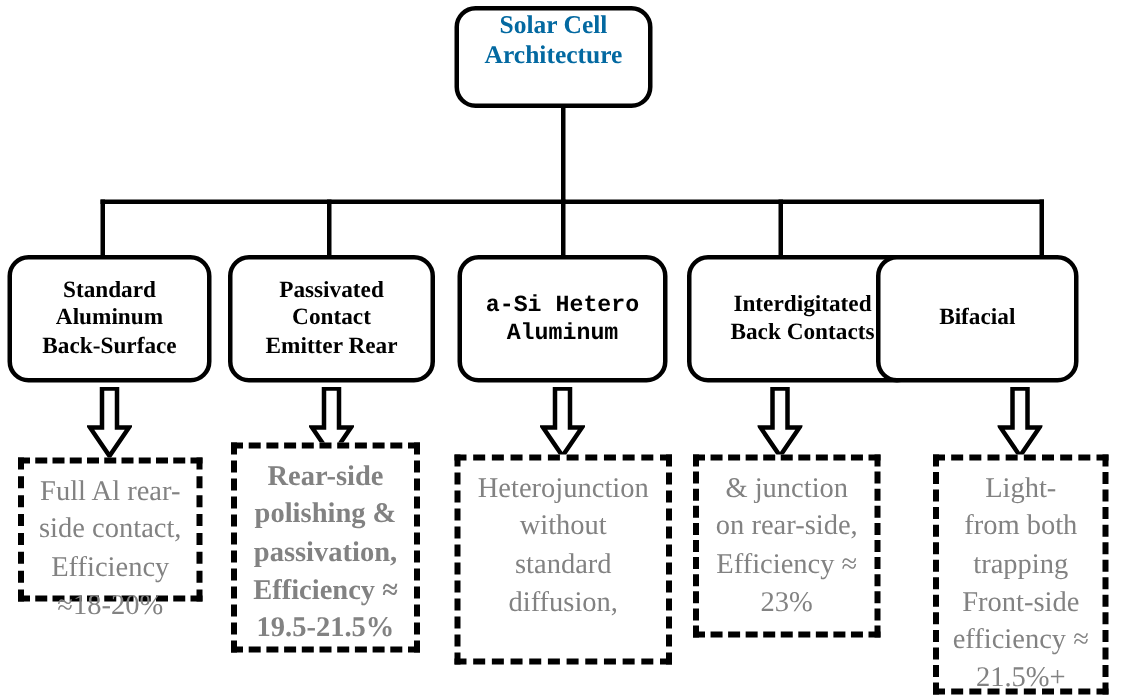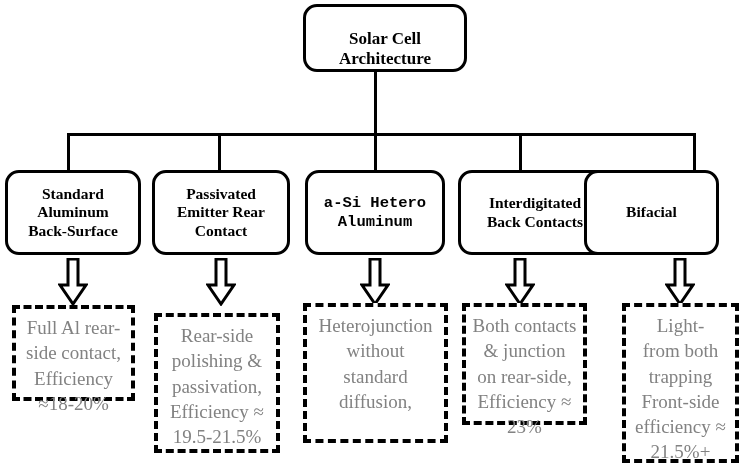--- a/index.html
+++ b/index.html
@@ -14,34 +14,34 @@
     background: #ffffff;
     overflow: hidden;
     font-family: "Liberation Serif", "DejaVu Serif", serif;
   }
 
   
   .root-node {
     position: absolute;
     left: 303px;
     top: 4px;
-    width: 164px;
+    width: 132px;
     height: 68px;
     border: 3px solid #000000;
     border-radius: 14px;
     background: #ffffff;
     box-sizing: border-box;
     display: flex;
-    align-items: flex-end;
+    align-items: flex-start;
     justify-content: center;
     text-align: center;
     font-weight: bold;
     font-size: 17px;
     line-height: 1.18;
-    color: #000000;
+    color: #0369a1;
   }
 
   
   .vline {
     position: absolute;
     width: 3px;
     background: #000000;
   }
   .hline {
     position: absolute;
@@ -128,30 +128,30 @@
   <div class="desc-box" style="left:12px; top:305px; width:123px; height:96px;">
     <span>Full Al rear-</span>
     <span>side contact,</span>
     <span>Efficiency</span>
     <span>≈18-20%</span>
   </div>
 
   <div class="cat-node" style="left:152px; width:138px; height:85px;">
     <div>
       <div>Passivated</div>
+      <div>Contact</div>
       <div>Emitter Rear</div>
-      <div>Contact</div>
     </div>
   </div>
   <div class="block-arrow" style="left:206px; top:258px;">
     <svg width="30" height="48" viewBox="0 0 30 48" xmlns="http://www.w3.org/2000/svg">
       <polygon points="10,1 20,1 20,27 28,27 15,46 2,27 10,27" fill="#ffffff" stroke="#000000" stroke-width="3" stroke-linejoin="miter"></polygon>
     </svg>
   </div>
-  <div class="desc-box" style="left:154px; top:313px; width:126px; height:140px;">
+  <div class="desc-box" style="left:154px; top:295px; width:126px; height:140px;font-weight:bold;">
     <span>Rear-side</span>
     <span>polishing &amp;</span>
     <span>passivation,</span>
     <span>Efficiency ≈</span>
     <span>19.5-21.5%</span>
   </div>
 
   <div class="cat-node" style="left:305px; width:140px; height:85px;font-family:Liberation Mono, monospace;">
     <div>
       <div>a-Si Hetero</div>
@@ -175,21 +175,20 @@
       <div>Interdigitated</div>
       <div>Back Contacts</div>
     </div>
   </div>
   <div class="block-arrow" style="left:505px; top:258px;">
     <svg width="30" height="48" viewBox="0 0 30 48" xmlns="http://www.w3.org/2000/svg">
       <polygon points="10,1 20,1 20,27 28,27 15,46 2,27 10,27" fill="#ffffff" stroke="#000000" stroke-width="3" stroke-linejoin="miter"></polygon>
     </svg>
   </div>
   <div class="desc-box" style="left:462px; top:303px; width:125px; height:122px;">
-    <span>Both contacts</span>
     <span>&amp; junction</span>
     <span>on rear-side,</span>
     <span>Efficiency ≈</span>
     <span>23%</span>
   </div>
 
   <div class="cat-node" style="left:584px; width:135px; height:85px;">
     <div>
       <div>Bifacial</div>
     </div>

